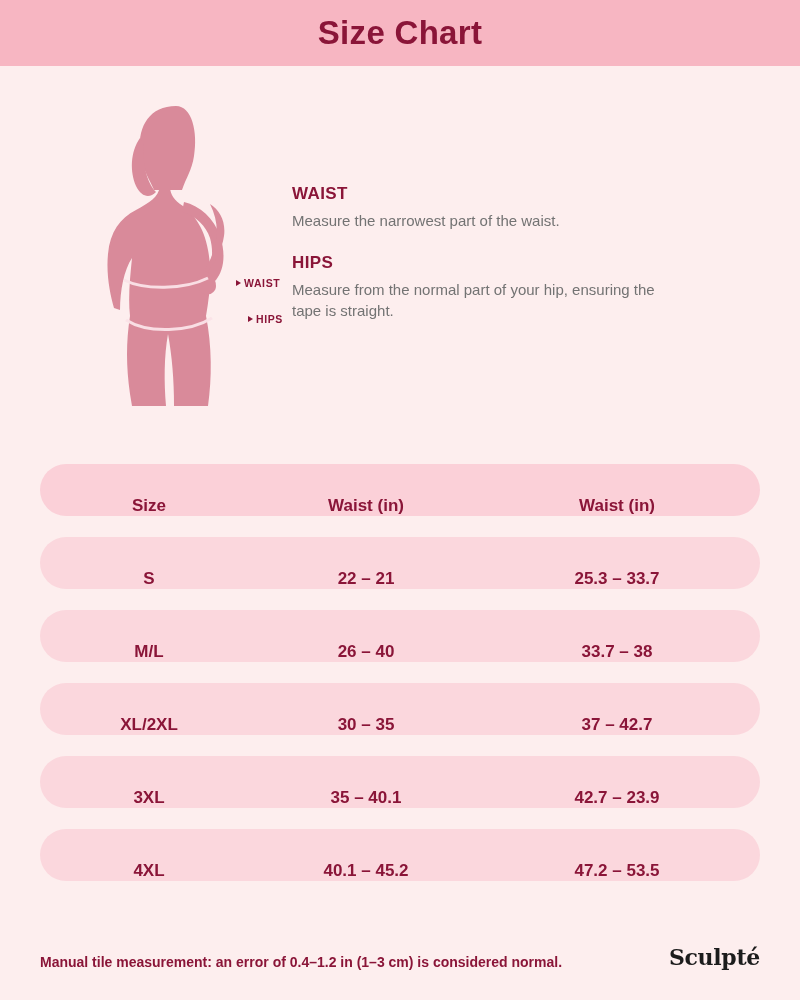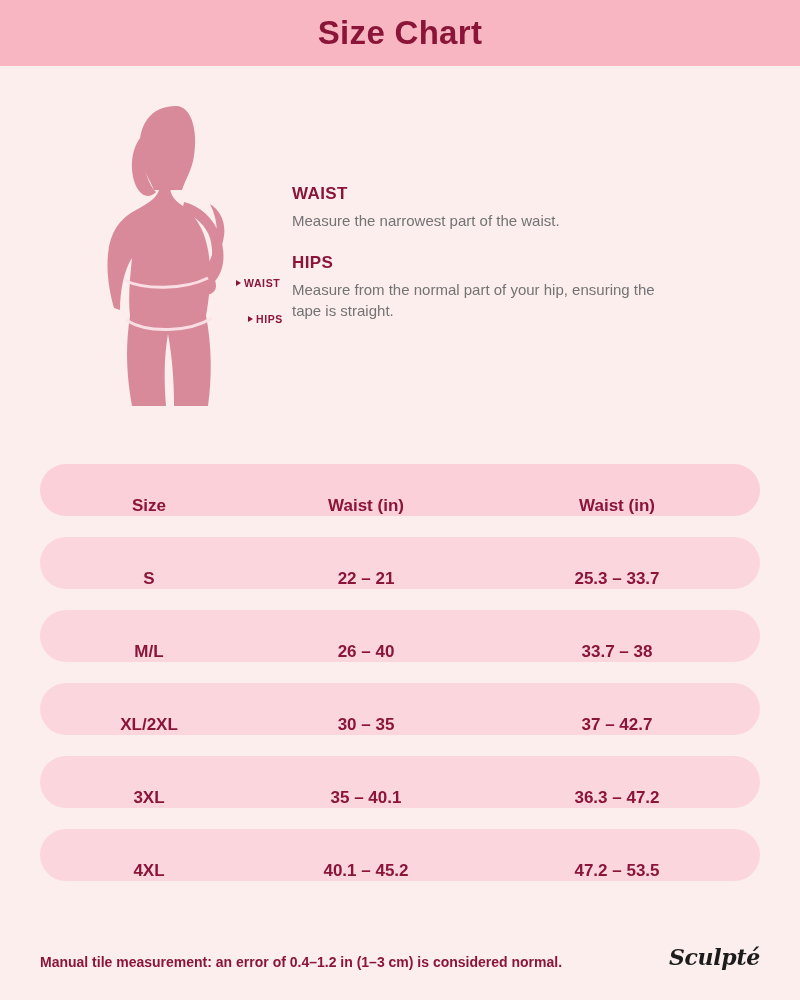--- a/index.html
+++ b/index.html
@@ -139,21 +139,20 @@
     box-sizing: border-box;
   }
   .footer-note {
     font-size: 14px;
     font-weight: bold;
     color: #8a1538;
   }
   .brand {
     font-family: "DejaVu Serif", serif;
     font-size: 22px;
-    font-style: italic;
     font-weight: bold;
     color: #1c1c1c;
     letter-spacing: -0.3px;
   }
 </style>
 </head>
 <body>
 
 <div class="page">
 
@@ -238,21 +237,21 @@
 
     <div class="row body-row">
       <div class="cell c0">XL/2XL</div>
       <div class="cell c1">30 – 35</div>
       <div class="cell c2">37 – 42.7</div>
     </div>
 
     <div class="row body-row">
       <div class="cell c0">3XL</div>
       <div class="cell c1">35 – 40.1</div>
-      <div class="cell c2">36.3 – 47.2</div>
+      <div class="cell c2">42.7 – 23.9</div>
     </div>
 
     <div class="row body-row">
       <div class="cell c0">4XL</div>
       <div class="cell c1">40.1 – 45.2</div>
       <div class="cell c2">47.2 – 53.5</div>
     </div>
 
   </div>
 

